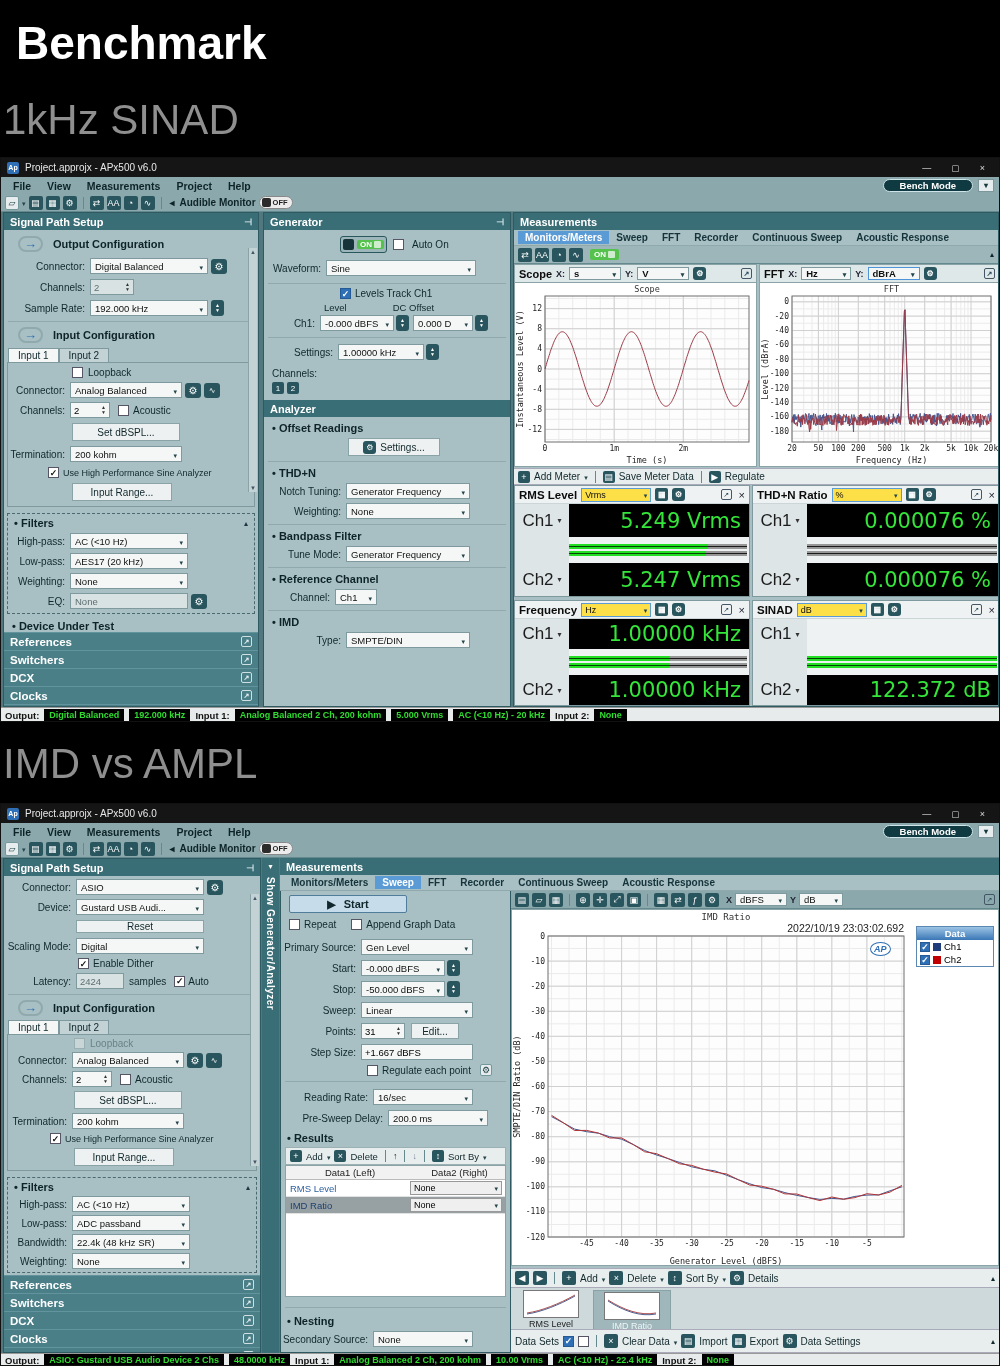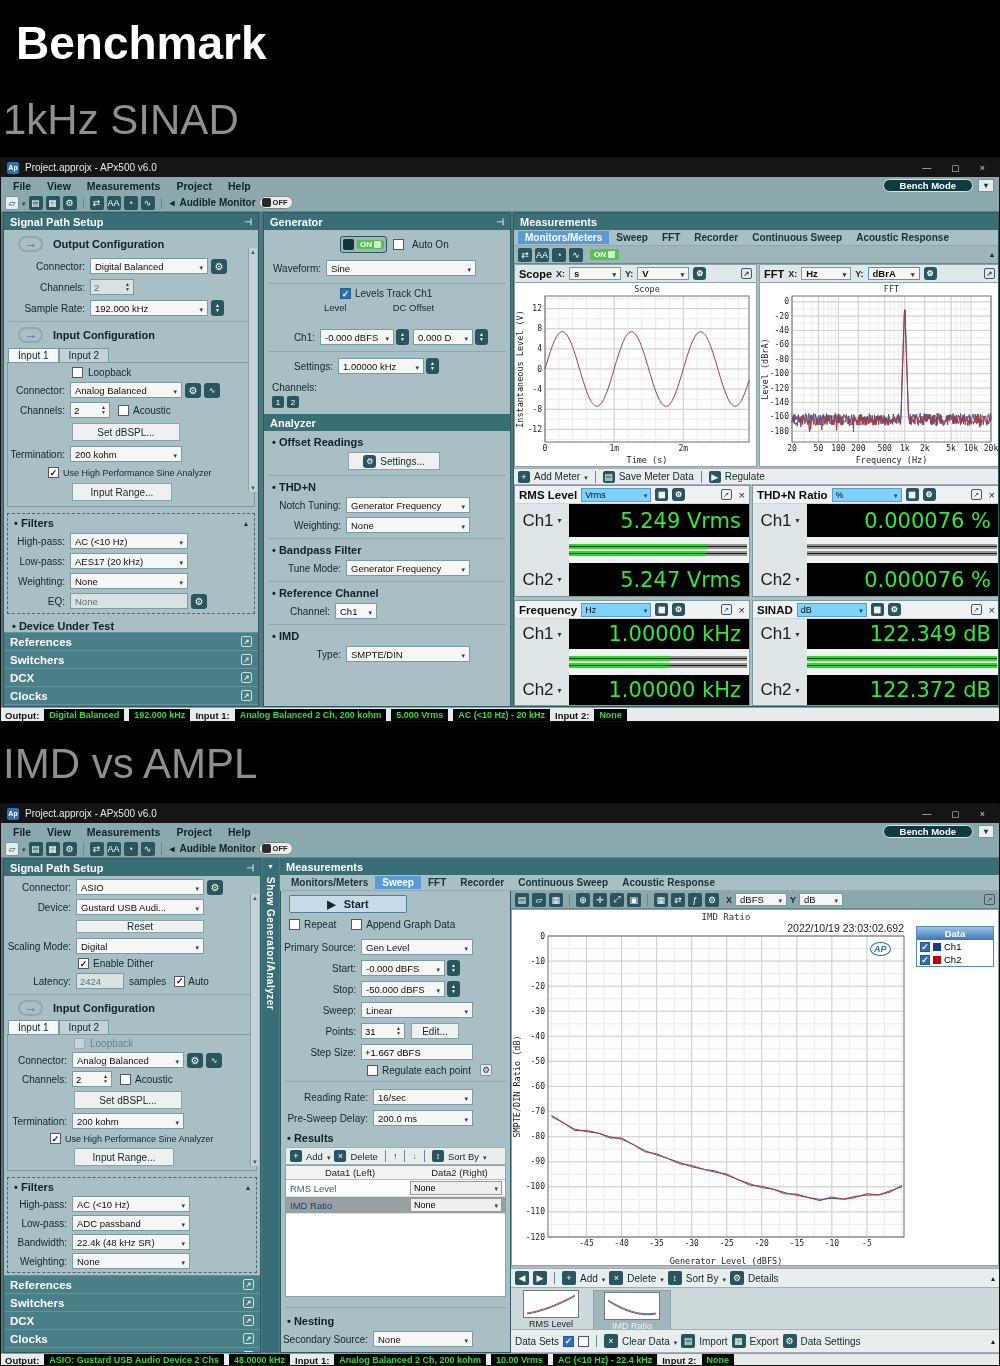--- a/index.html
+++ b/index.html
@@ -61,21 +61,21 @@
   .filtbox{border:1px dashed #4a6a70;margin:6px 3px 2px 3px;padding:3px 0 2px 0;position:relative}
   .divid{border-top:1px solid #8fa9ad;margin:5px 4px}
   .scroll{position:absolute;right:1px;top:18px;bottom:112px;width:9px;background:#c3d2d4;border-left:1px solid #8aa3a7;display:flex;flex-direction:column;align-items:center;font-size:6px;color:#456;justify-content:space-between;padding:1px 0}
   
   .mtabs{display:flex;align-items:center;gap:0;background:#a8bfc3;border-bottom:1px solid #8fa9ad;height:16px;padding-left:4px}
   .mtab{font-size:10px;font-weight:700;color:#14333a;padding:1px 7px}
   .mtab.act{background:#5b9bd5;color:#fff}
   
   .meter{position:absolute;background:#eef2f2;border:1px solid #7e9a9e}
   .mhead{height:18px;display:flex;align-items:center;gap:4px;padding:0 4px;font-size:11.5px;font-weight:700;color:#0c0c0c;border-bottom:1px solid #ccd6d8}
-  .usel{width:70px;height:14px;border:1px solid #5b9bd5;background:#7dd3fc;font-size:9px;font-weight:400;display:flex;align-items:center;justify-content:space-between;padding:2px 3px}
+  .usel{width:70px;height:14px;border:1px solid #5b9bd5;background:#fde047;font-size:9px;font-weight:400;display:flex;align-items:center;justify-content:space-between;padding:2px 3px}
   .mico{width:13px;height:13px;background:#29565e;color:#fff;font-size:8px;display:flex;align-items:center;justify-content:center;border-radius:2px}
   .mhx{margin-left:auto;display:flex;gap:7px;font-weight:400;align-items:center}
   .mgrid{position:absolute;top:18px;left:0;right:0;bottom:0;display:grid;grid-template-columns:54px 1fr;grid-template-rows:1fr 26px 1fr}
   .chcell{background:#dde5e6;display:flex;align-items:center;justify-content:center;font-size:17px;color:#1c1c1c;gap:4px}
   .chdd{font-size:8px;color:#333}
   .disp{background:#000;color:#35e63a;display:flex;align-items:center;justify-content:flex-end;padding-right:8px;font-size:21px;font-family:"DejaVu Sans",sans-serif}
   .barzone{grid-column:2;background:#eef2f2;display:flex;flex-direction:column;justify-content:center;gap:2px;padding:1px 2px 1px 0}
   .track{height:5px;background:#979797;position:relative}
   .track::after{content:"";position:absolute;left:0;right:0;top:2px;height:1px;background:#1a1a1a}
   .fill{position:absolute;left:0;top:0;bottom:0;background:repeating-linear-gradient(180deg,#23df23 0 1.8px,#064006 1.8px 3.2px,#23df23 3.2px 5px);z-index:2}
@@ -319,21 +319,21 @@
       </div>
     <div style="border-top:1px solid #8fa9ad;border-bottom:1px solid #8fa9ad;margin:7px 4px 0 4px;padding:4px 0 6px 0">
       <div class="r" style="margin-left:72px">
           <span class="cb blue c"></span>
           <span class="lab" style="padding-left:4px">Levels Track Ch1</span>
         </div>
       <div class="r" style="margin:3px 0 0 56px;gap:46px">
           <span style="font-size:9.5px;color:#10282c">Level</span>
           <span style="font-size:9.5px;color:#10282c">DC Offset</span>
         </div>
-      <div class="r" style="margin-top:16px">
+      <div class="r" style="margin-top:2px">
           <span class="lab" style="width:52px">Ch1:</span>
           <span class="sel" style="width:74px">
             <span>-0.000 dBFS</span>
             <span class="dd"></span>
           </span>
           <span class="spin" style="margin:0 4px 0 2px"></span>
           <span class="sel" style="width:60px">
             <span>0.000 D</span>
             <span class="dd"></span>
           </span>
@@ -751,21 +751,20 @@
         <span class="mhx">
             <span class="pop d"></span>
             <span class="clo"></span>
           </span>
         </div>
       <div class="mgrid">
         <div class="chcell">
             <span>Ch1</span>
             <span class="chdd">▾</span>
           </div>
-        <div class="disp">122.349  dB</div>
         <div class="chcell" style="grid-row:2;grid-column:1;background:#dde5e6"></div>
         <div class="barzone" style="grid-row:2">
           <div class="track">
               <i class="fill" style="width: 100%;"></i>
             </div>
           <div class="track">
               <i class="fill" style="width: 100%;"></i>
             </div>
         </div>
         <div class="chcell" style="grid-row:3">
@@ -1059,21 +1058,21 @@
       </div>
     <div class="divid"></div>
     <div class="r" style="margin-top:2px">
         <span class="lab" style="width:92px">Reading Rate:</span>
         <span class="sel" style="width:100px">
           <span>16/sec</span>
           <span class="dd"></span>
         </span>
       </div>
     <div class="r" style="margin-top:5px">
-        <span class="lab" style="width:92px">Pre-Sweep Delay:</span>
+        <span class="lab" style="width:107px">Pre-Sweep Delay:</span>
         <span class="sel" style="width:100px">
           <span>200.0 ms</span>
           <span class="dd"></span>
         </span>
       </div>
     <div class="bullet" style="margin:6px 0 0 6px">Results</div>
     <div class="btool" style="height:18px;margin:3px 4px 0 4px;border:1px solid #9ab0b3">
       <span class="ti" style="width:12px;height:12px">+</span>
       <span style="font-size:9.5px">Add</span>
         <span class="dd"></span>

